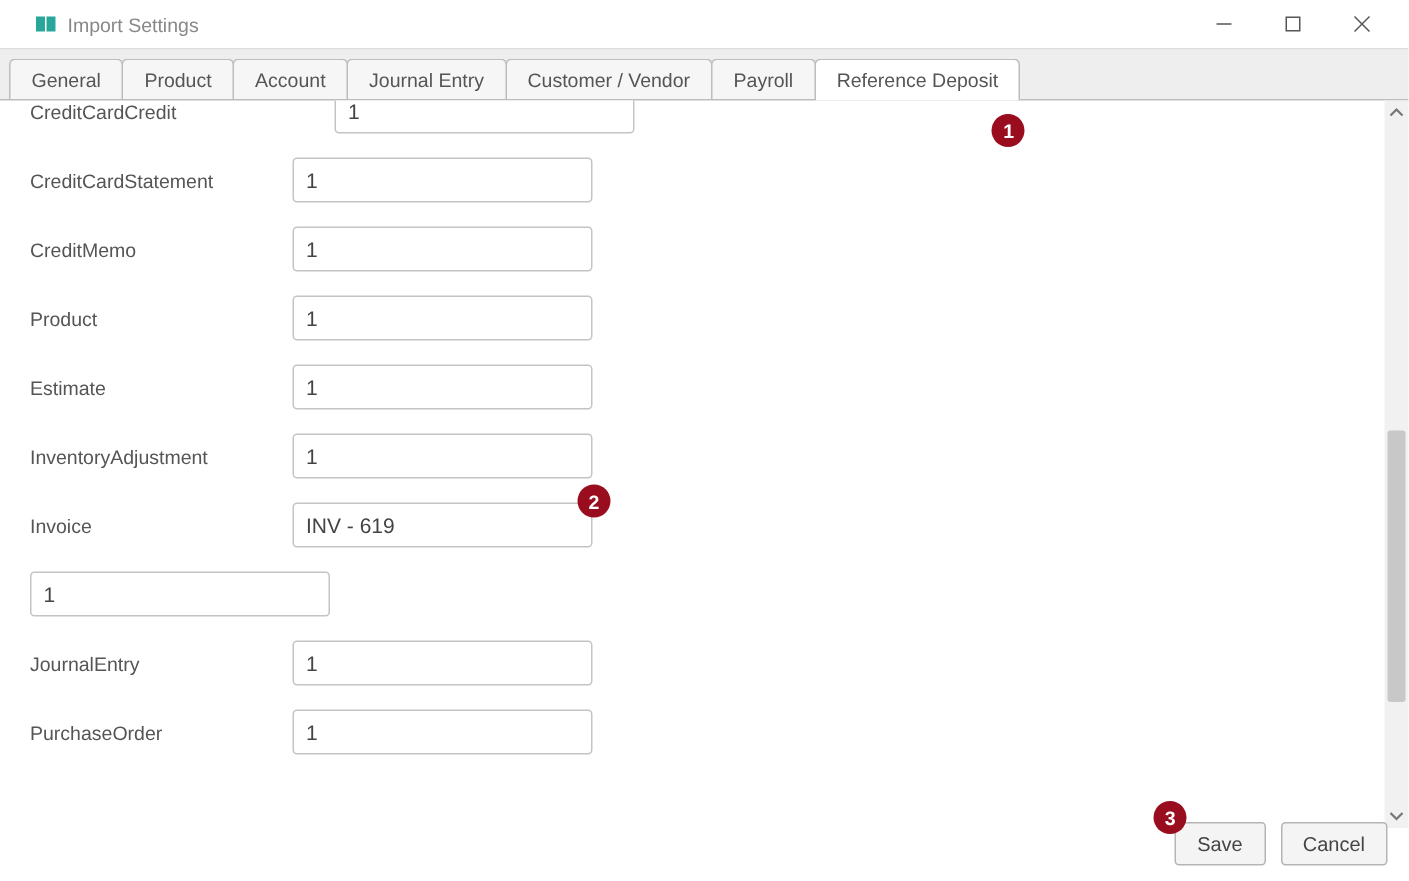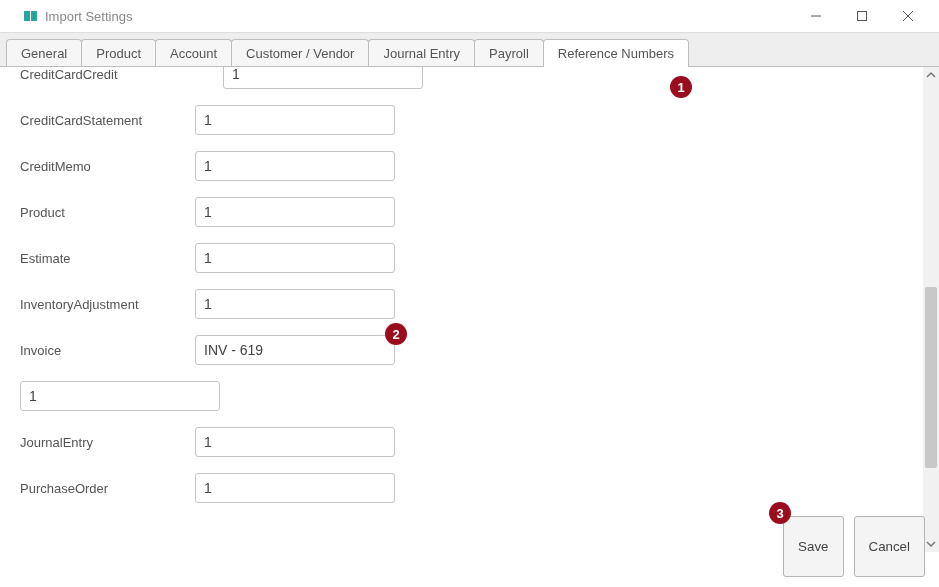--- a/index.html
+++ b/index.html
@@ -121,21 +121,21 @@
     }
     .input-wrap { position: relative; width: 200px; }
     
     .footer {
       position: absolute;
       bottom: 10px; right: 14px;
       display: flex; gap: 10px;
       align-items: center;
     }
     .btn {
-      padding: 22px 14px;
+      padding: 6px 14px;
       border: 1px solid #b5b5b5;
       border-radius: 3px;
       background: #f4f4f4;
       color: #444;
       cursor: pointer;
     }
     .btn-wrap { position: relative; }
     
     .badge {
       position: absolute;
@@ -181,25 +181,25 @@
         </svg>
     </div>
   </div>
 </div>
 
 <div class="tabs-wrap">
   <div class="tabs">
     <div class="tab">General</div>
     <div class="tab">Product</div>
     <div class="tab">Account</div>
+    <div class="tab">Journal Entry</div>
     <div class="tab">Customer / Vendor</div>
-    <div class="tab">Journal Entry</div>
     <div class="tab">Payroll</div>
     <div class="tab active" style="position:relative;">
-      <span>Reference Numbers</span>
+      <span>Reference Deposit</span>
       <span class="badge badge-1">1</span>
     </div>
   </div>
 
   <div class="tab-panel">
     <div class="scroll-area">
 
       <div class="form-row cut-top">
         <span class="form-label">CreditCardCredit</span>
         <div class="input-wrap"><input class="form-input" type="text" value="1" style=""></div>

